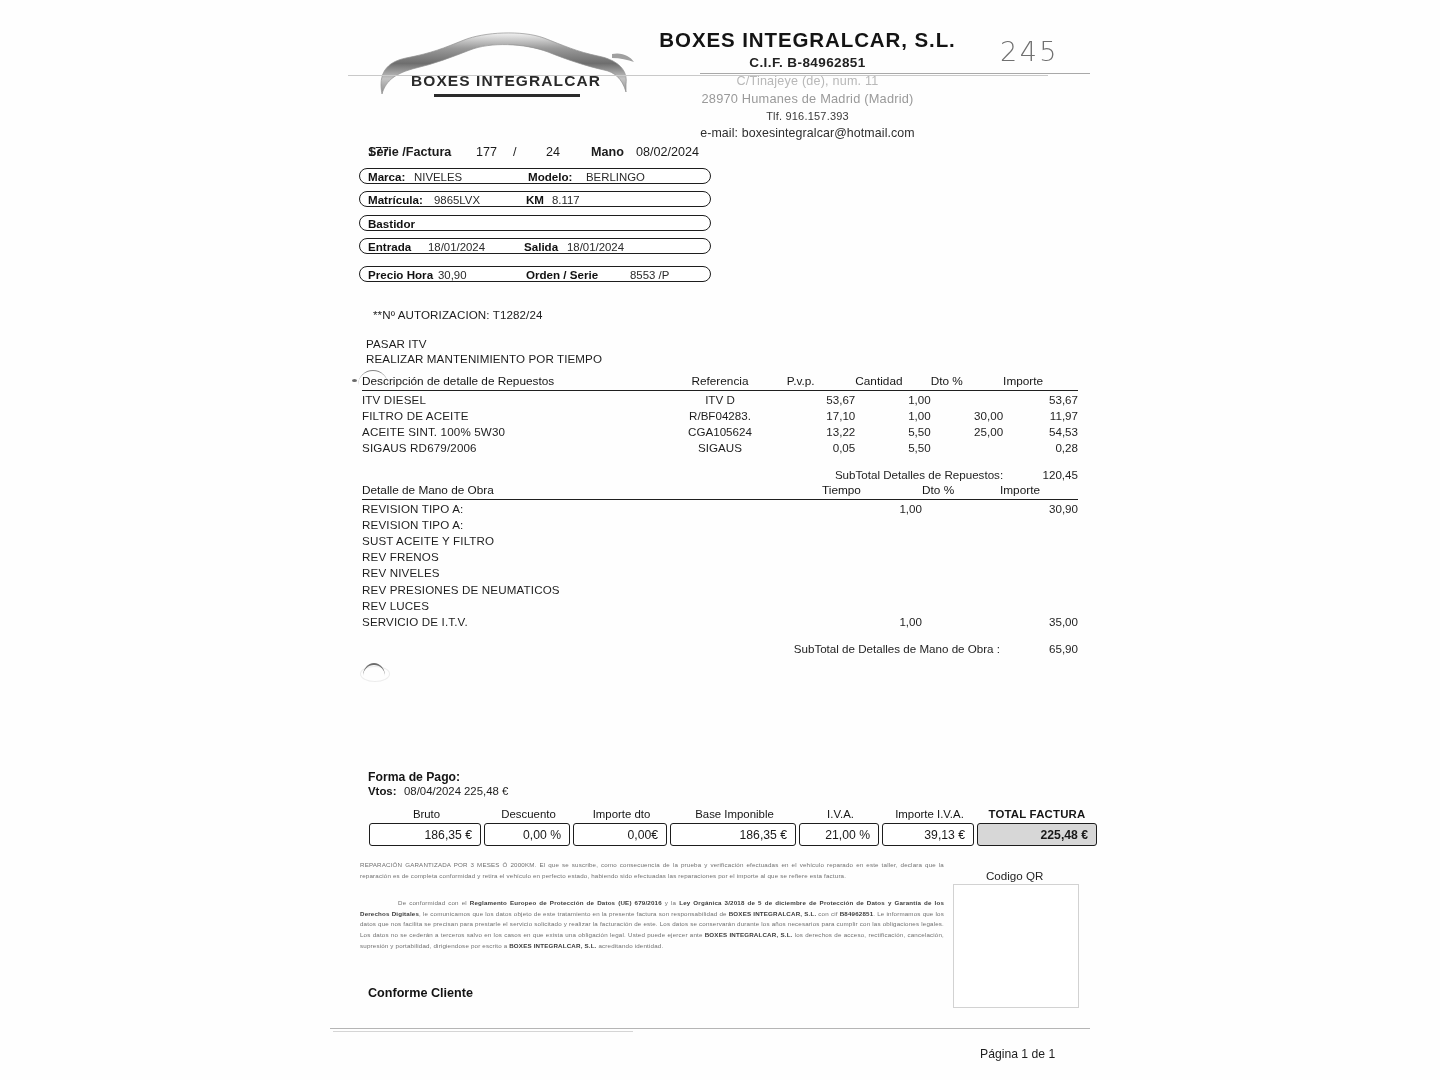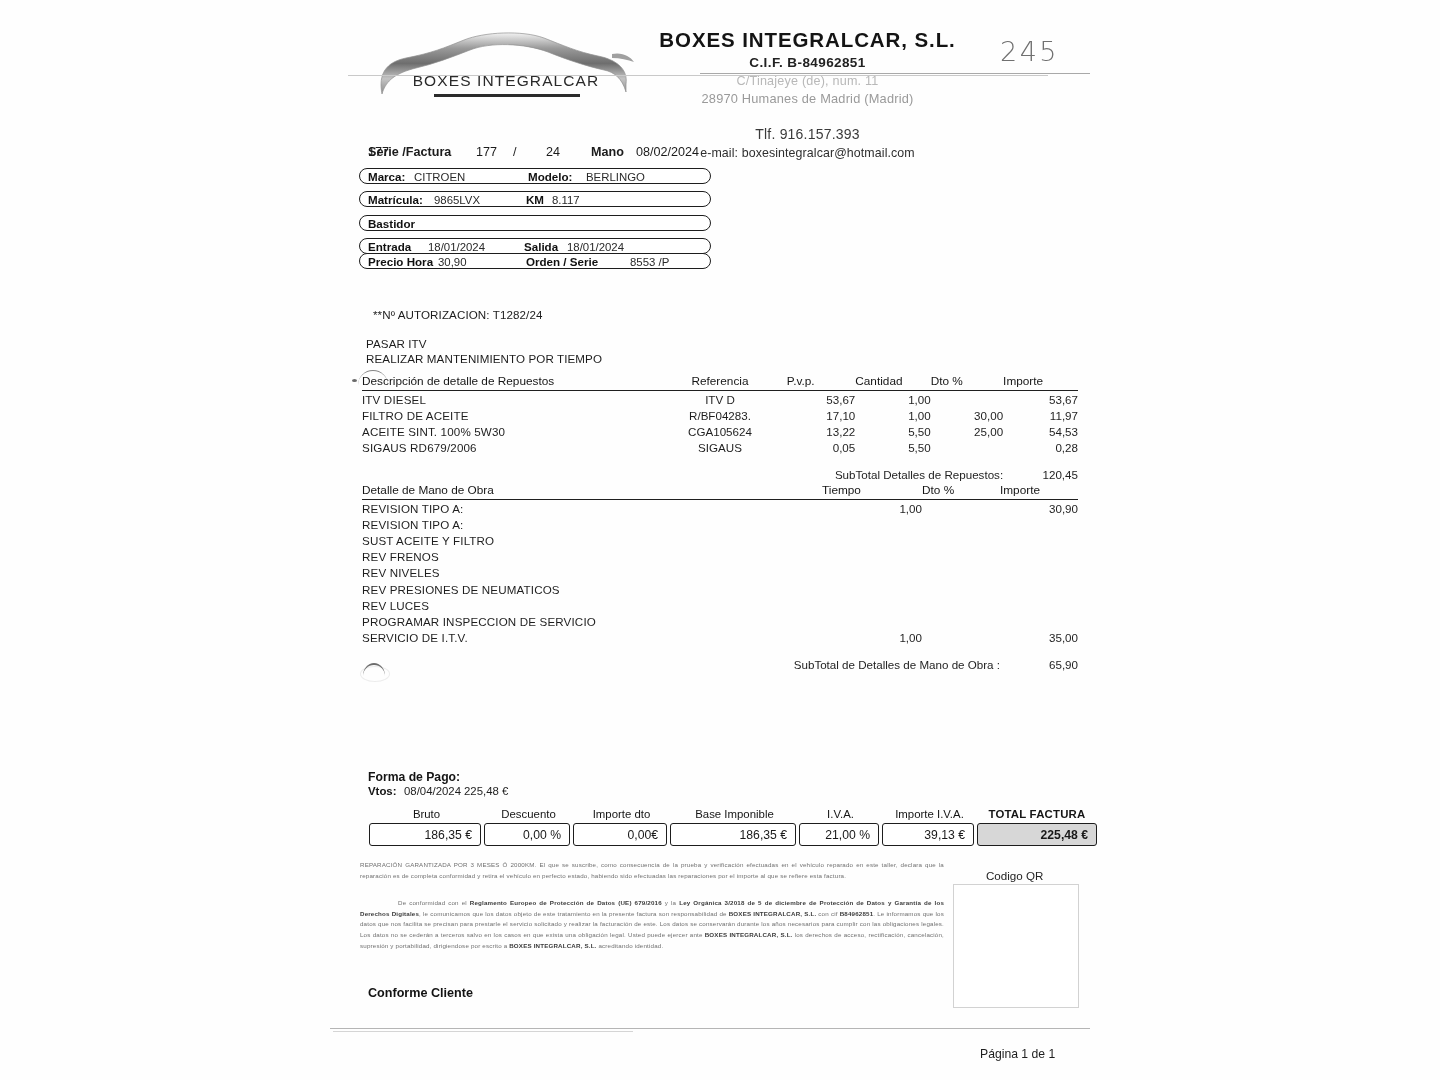--- a/index.html
+++ b/index.html
@@ -39,21 +39,21 @@
   }
   .logo-svg { display: block; width: 268px; height: 82px; }
   .logo-text {
     position: absolute;
     left: 0; top: 50px;
     width: 268px;
     text-align: center;
     font-size: 15.5px;
     letter-spacing: 1.1px;
     color: #2a2a2a;
-    font-weight: 400;
+    font-weight: 700;
   }
   .logo-underline {
     position: absolute;
     left: 62px; top: 72px;
     width: 146px; height: 2.5px;
     background: #2b2b2b;
   }
 
   .company-block {
     position: absolute;
@@ -82,23 +82,23 @@
     margin-top: 4px;
     letter-spacing: 0.2px;
   }
   .company-city {
     font-size: 12.8px;
     color: #9a9a9a;
     margin-top: 3px;
     letter-spacing: 0.2px;
   }
   .company-tel {
-    font-size: 14px;
+    font-size: 11px;
     color: #3a3a3a;
-    margin-top: 20px;
+    margin-top: 4px;
     letter-spacing: 0.2px;
   }
   .company-mail {
     font-size: 12.4px;
     color: #2e2e2e;
     margin-top: 4px;
     letter-spacing: 0.1px;
   }
 
   .doc-number {
@@ -426,21 +426,21 @@
     <span class="f-abs" style="left:178px;">24</span>
     <span class="f-abs lbl" style="left:223px;">Mano</span>
     <span class="f-abs" style="left:268px;">08/02/2024</span>
   </div>
   <div class="serie-row" style="top:145px;">
     <span class="f-abs" style="left:108px;">177</span>
   </div>
 
   <div class="fieldbox" style="top:168px;">
     <span class="lbl" style="left:8px;">Marca:</span>
-    <span class="val" style="left:54px;">CITROEN</span>
+    <span class="val" style="left:54px;">NIVELES</span>
     <span class="lbl" style="left:168px;">Modelo:</span>
     <span class="val" style="left:226px;">BERLINGO</span>
   </div>
 
   <div class="fieldbox" style="top:191px;">
     <span class="lbl" style="left:8px;">Matrícula:</span>
     <span class="val" style="left:74px;">9865LVX</span>
     <span class="lbl" style="left:166px;">KM</span>
     <span class="val" style="left:192px;">8.117</span>
   </div>
@@ -450,21 +450,21 @@
     <span class="val" style="left:80px;"></span>
   </div>
 
   <div class="fieldbox" style="top:238px;">
     <span class="lbl" style="left:8px;">Entrada</span>
     <span class="val" style="left:68px;">18/01/2024</span>
     <span class="lbl" style="left:164px;">Salida</span>
     <span class="val" style="left:207px;">18/01/2024</span>
   </div>
 
-  <div class="fieldbox" style="top:253px;padding-left:11px;">
+  <div class="fieldbox" style="top:266px;padding-left:11px;">
     <span class="lbl" style="left:8px;">Precio Hora</span>
     <span class="val" style="left:78px;">30,90</span>
     <span class="lbl" style="left:166px;">Orden / Serie</span>
     <span class="val" style="left:270px;">8553 /P</span>
   </div>
 
   <div class="auth-line">**Nº AUTORIZACION: T1282/24</div>
   <div class="note-line" style="top:337px;text-align:right;">PASAR ITV</div>
   <div class="note-line" style="top:352px;">REALIZAR MANTENIMIENTO POR TIEMPO</div>
 
@@ -585,26 +585,20 @@
           <td></td>
           <td></td>
         </tr>
         <tr>
           <td class="desc">REV LUCES</td>
           <td></td>
           <td></td>
           <td></td>
         </tr>
         <tr>
-          <td class="desc">PROGRAMAR INSPECCION DE SERVICIO</td>
-          <td></td>
-          <td></td>
-          <td></td>
-        </tr>
-        <tr>
           <td class="desc">SERVICIO DE I.T.V.</td>
           <td>1,00</td>
           <td></td>
           <td>35,00</td>
         </tr>
         <tr class="subtotal-row">
           <td colspan="3" class="subtotal-label">SubTotal de Detalles de Mano de Obra :</td>
           <td>65,90</td>
         </tr>
       </tbody>

